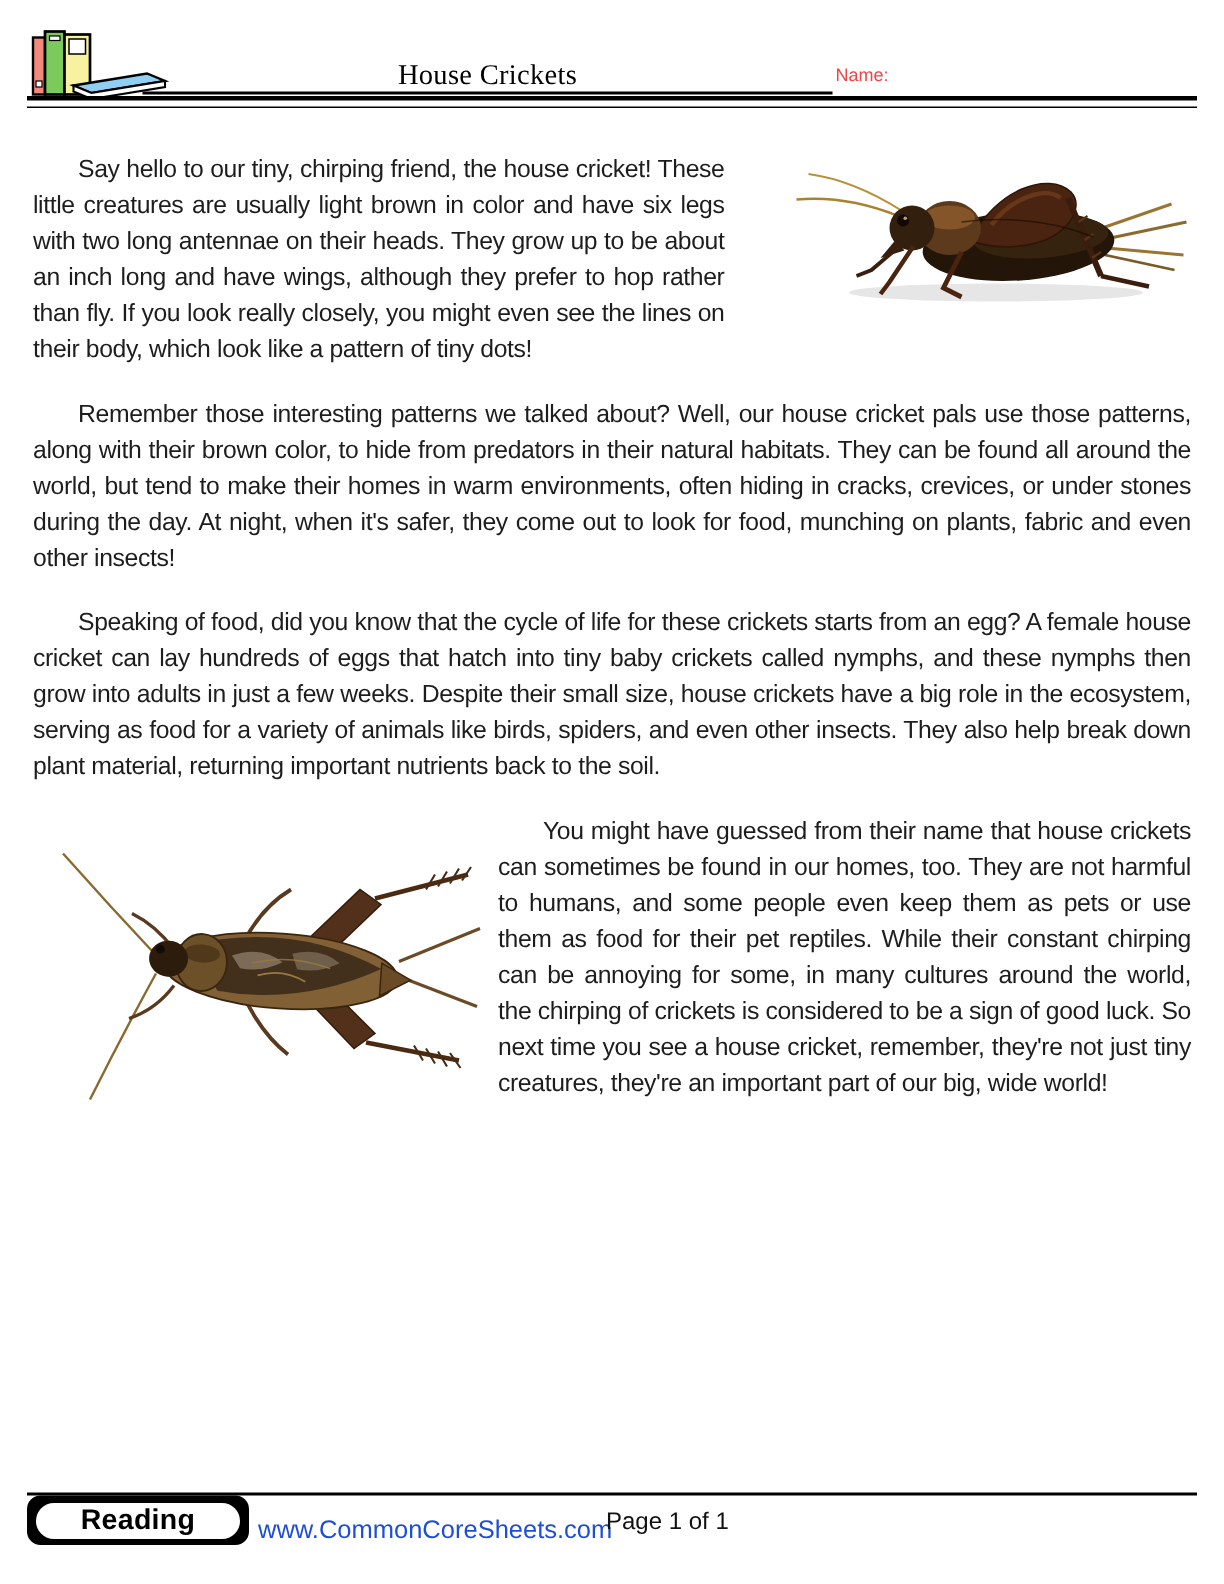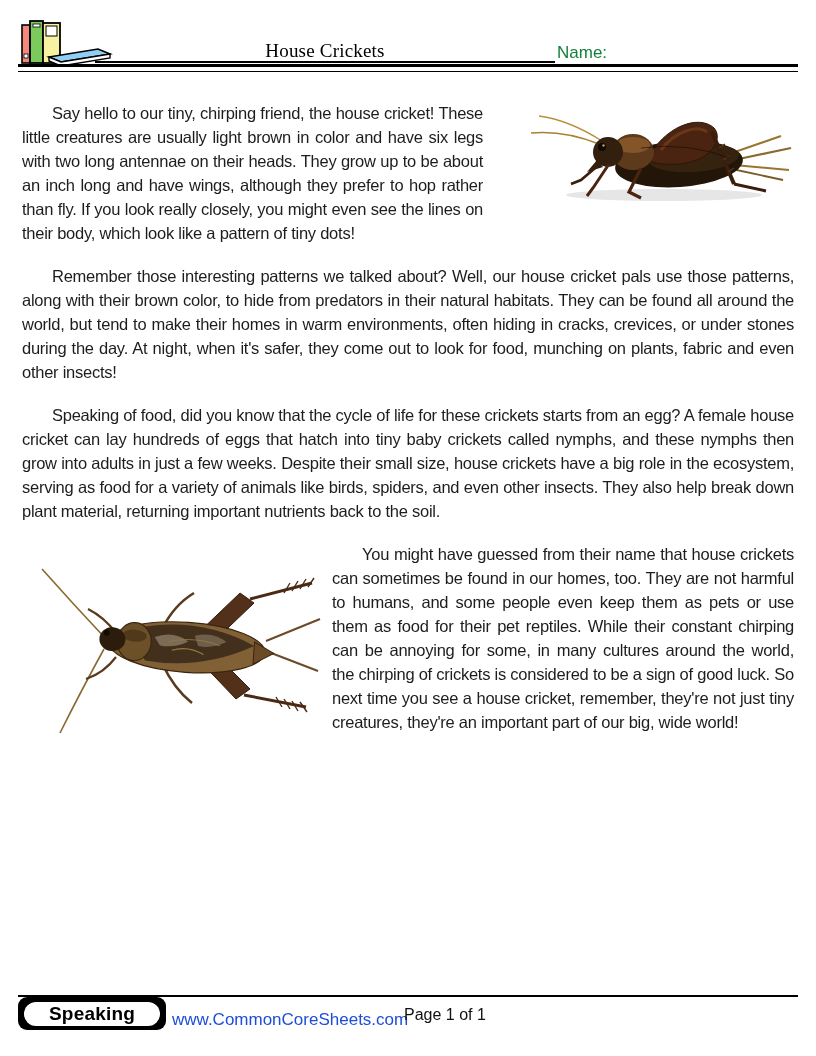--- a/index.html
+++ b/index.html
@@ -7,21 +7,21 @@
     width:816px;height:1056px;position:relative;background:#ffffff;
     font-family:"Liberation Sans", sans-serif;color:#1d1d1d;overflow:hidden;
   }
   
   .logo{position:absolute;left:16px;top:8px;}
   .page-title{
     position:absolute;left:95px;top:40px;width:460px;text-align:center;
     font-size:19px;letter-spacing:0.2px;color:#000;font-family:Liberation Serif, serif;
   }
   .title-underline{position:absolute;left:95px;top:61px;width:460px;height:2px;background:#000;}
-  .name-label{position:absolute;left:557px;top:43px;font-size:17px;color:#15803d;}
+  .name-label{position:absolute;left:557px;top:43px;font-size:12px;color:#ef4444;}
   .rule-thick{position:absolute;left:18px;top:64px;width:780px;height:3px;background:#000;}
   .rule-thin{position:absolute;left:18px;top:71px;width:780px;height:1px;background:#000;}
   
   .article{position:absolute;left:22px;top:101px;width:772px;}
   .article p{
     margin:0 0 19px 0;font-size:16.5px;line-height:24px;text-align:justify;
     text-indent:30px;letter-spacing:-0.25px;
   }
   .img-float-right{float:right;width:311px;height:122px;display:flex;justify-content:flex-end;align-items:flex-start;}
   .img-float-left{float:left;width:310px;height:218px;display:flex;justify-content:flex-start;align-items:flex-start;}
@@ -159,17 +159,17 @@
         </g>
       </svg>
     </span>
     <p>You might have guessed from their name that house crickets can sometimes be found in our homes, too. They are not harmful to humans, and some people even keep them as pets or use them as food for their pet reptiles. While their constant chirping can be annoying for some, in many cultures around the world, the chirping of crickets is considered to be a sign of good luck. So next time you see a house cricket, remember, they're not just tiny creatures, they're an important part of our big, wide world!</p>
   </div>
 </div>
 
 <div>
   <div class="footer-rule"></div>
   <div class="reading-badge">
-    <div class="reading-badge-inner">Speaking</div>
+    <div class="reading-badge-inner">Reading</div>
   </div>
   <div class="website">www.CommonCoreSheets.com</div>
   <div class="page-info">Page 1 of 1</div>
 </div>
 
 </body></html>

